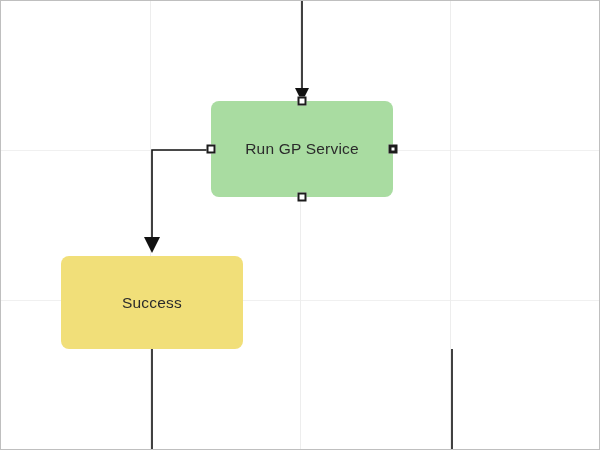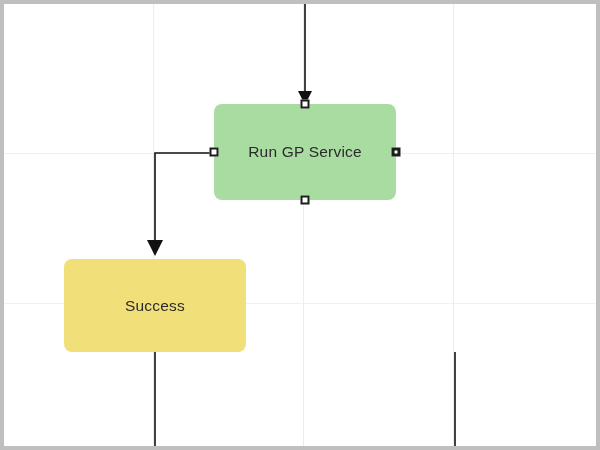--- a/index.html
+++ b/index.html
@@ -11,21 +11,21 @@
   body {
     font-family: "Liberation Sans", sans-serif;
   }
   #canvas-root {
     position: relative;
     width: 600px;
     height: 450px;
     overflow: hidden;
     background: #ffffff;
     box-sizing: border-box;
-    border: 4px solid #0f172a;
+    border: 1px solid #0f172a;
   }
   
   #grid-layer {
     position: absolute;
     inset: 0;
     background-image:
       linear-gradient(to right, #ededed 1px, transparent 1px),
       linear-gradient(to bottom, #f0f0f0 1px, transparent 1px);
     background-size: 150px 150px;
     background-position: -1px -1px;

